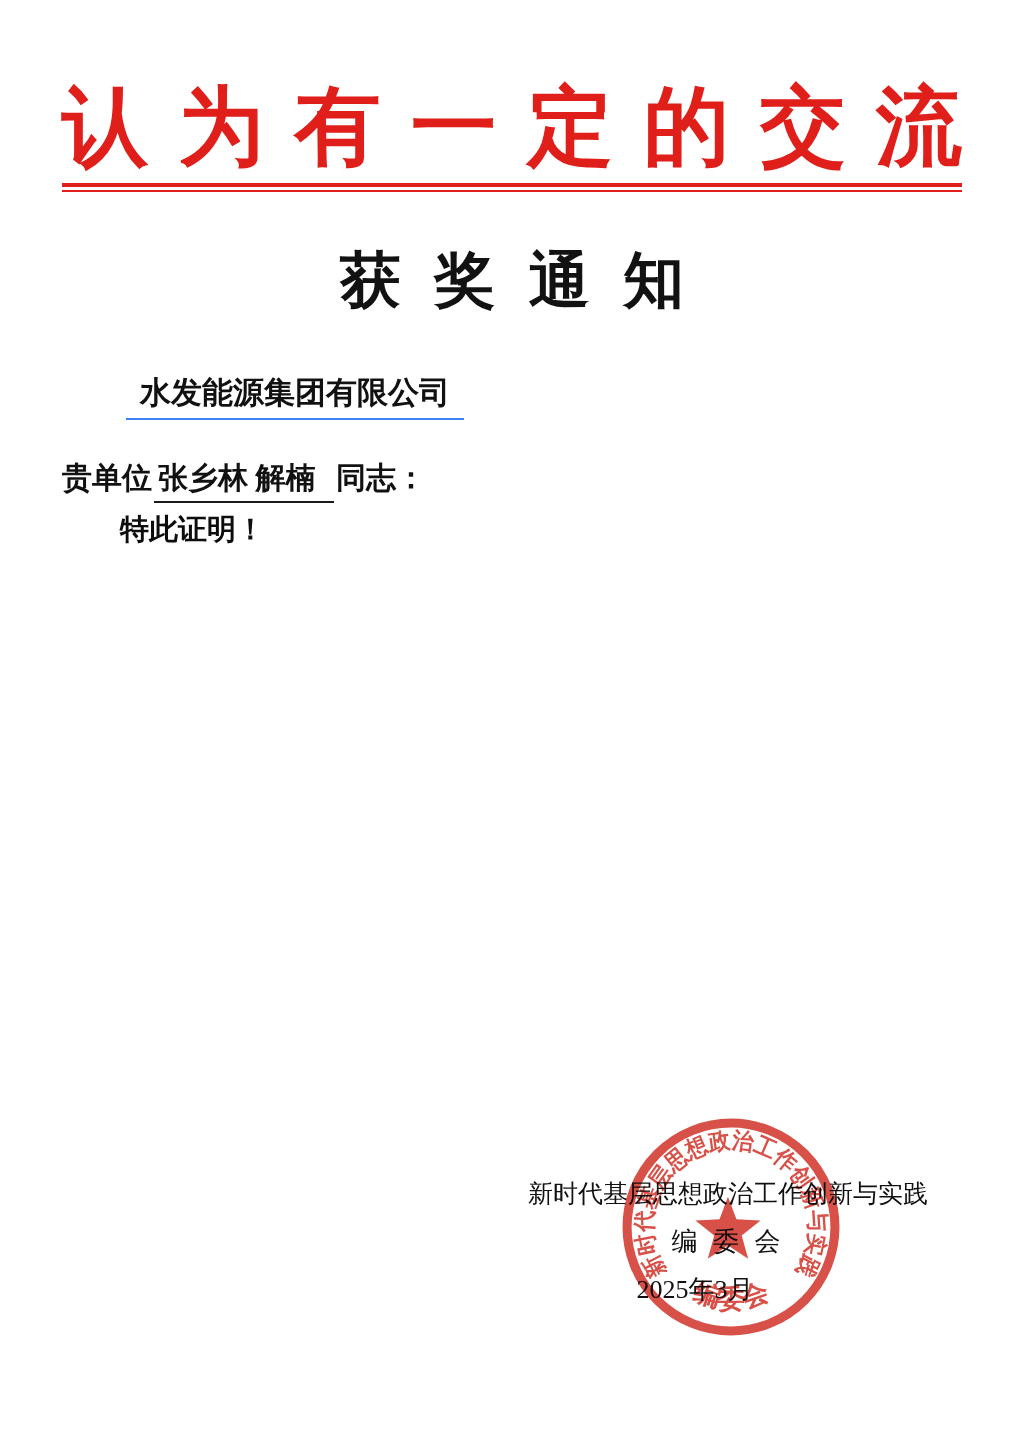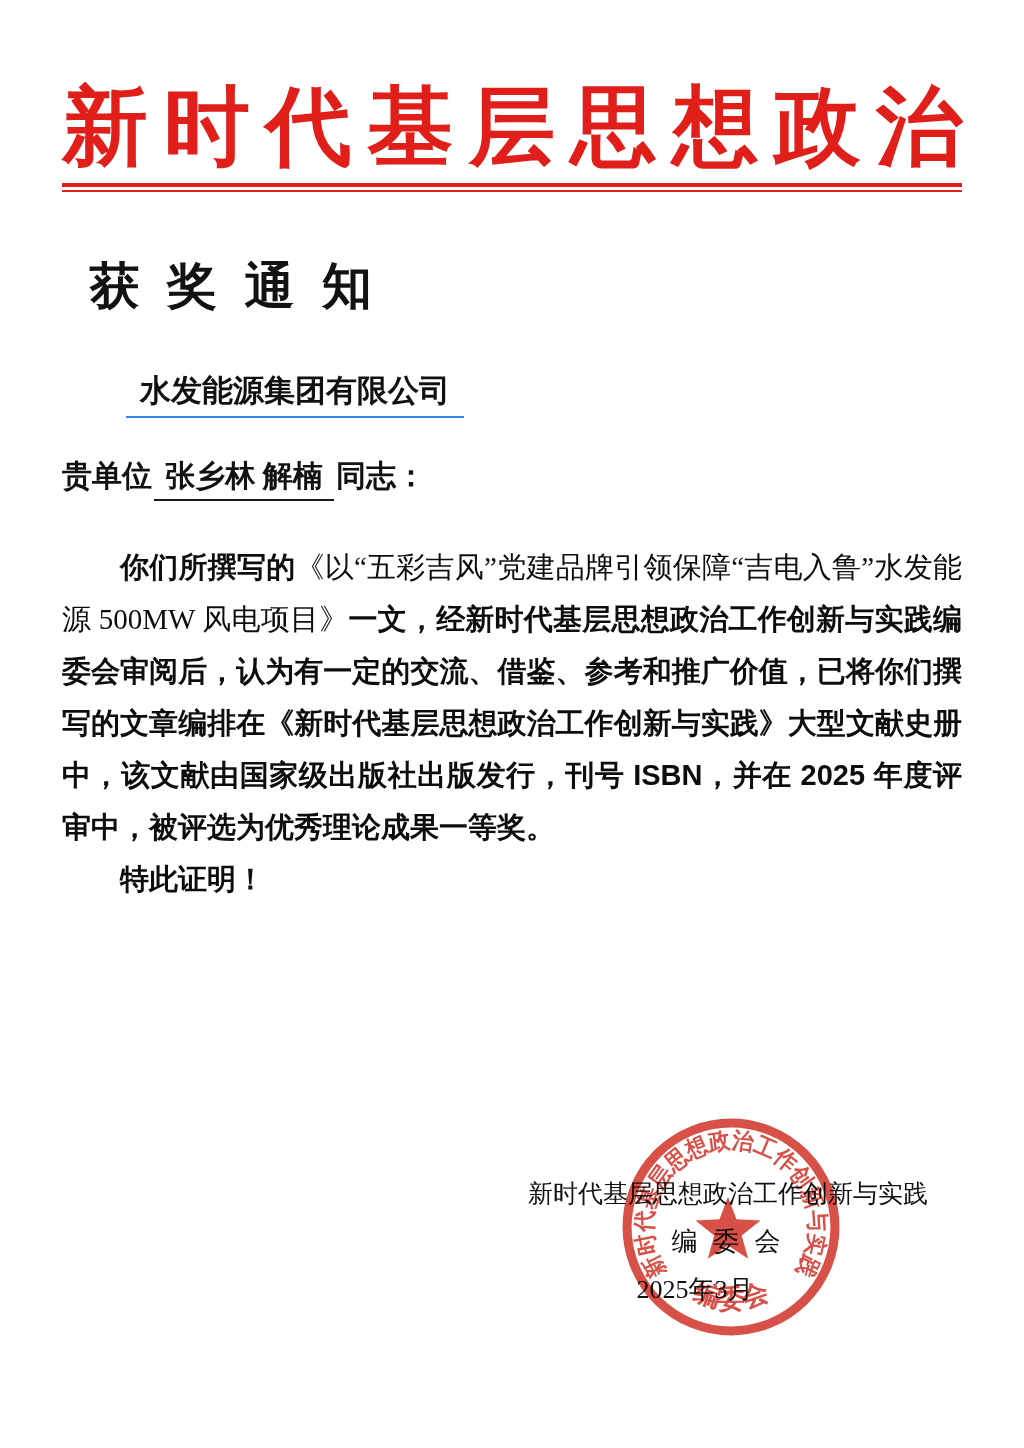--- a/index.html
+++ b/index.html
@@ -26,22 +26,23 @@
     text-align-last: justify;
     text-justify: inter-character;
     letter-spacing: 0;
     font-family: "Liberation Sans", sans-serif;
   }
   .rule-thick { margin-top: 10px; height: 4px; background: #e01f1a; }
   .rule-thin  { margin-top: 3px;  height: 2px; background: #e01f1a; }
 
   
   .notice-title {
-    margin-top: 61px;
-    font-size: 50px;
+    margin-top: 48px;
+    text-align: center;
+    font-size: 61px;
     font-weight: 800;
     color: #121212;
     letter-spacing: 0.55em;
     padding-left: 0.55em;
     font-family: "Liberation Sans", sans-serif;
   }
 
   
   .recipient {
     margin-top: 50px;
@@ -57,21 +58,20 @@
 
   
   .salutation {
     margin-top: 38px;
     font-size: 30px;
     font-weight: 700;
   }
   .salutation .names {
     display: inline-block;
     min-width: 180px;
-    text-align: center;
     border-bottom: 2px solid #1a1a1a;
     font-family: "Liberation Serif", serif;
     font-weight: 600;
     padding: 0 4px 2px 4px;
     margin: 0 2px;
   }
 
   
   .body-par {
     margin-top: 40px;
@@ -120,34 +120,33 @@
     opacity: 0.94;
   }
 </style>
 </head>
 <body>
 
 <div class="page">
   <div class="content">
 
     <div class="letterhead">
-      <div class="lh-line">新时代基层思想政治</div>
+      <div class="lh-line">认为有一定的交流</div>
       <div class="rule-thick"></div>
       <div class="rule-thin"></div>
     </div>
 
     <div class="notice-title">获奖通知</div>
 
     <div class="recipient">水发能源集团有限公司</div>
 
     <div class="salutation">
       <span>贵单位</span><span class="names">张乡林 解楠</span><span>同志：</span>
     </div>
 
-    <p class="body-par"><span>你们所撰写的</span><span class="kai-run">《以“五彩吉风”党建品牌引领保障“吉电入鲁”水发能源 500MW 风电项目》</span><span>一文，经新时代基层思想政治工作创新与实践编委会审阅后，认为有一定的交流、借鉴、参考和推广价值，已将你们撰写的文章编排在《新时代基层思想政治工作创新与实践》大型文献史册中，该文献由国家级出版社出版发行，刊号 ISBN，并在 2025 年度评审中，被评选为优秀理论成果一等奖。</span></p>
 
     <p class="closing">特此证明！</p>
   </div>
 
   <div class="signature">
     <div class="sig-org">新时代基层思想政治工作创新与实践</div>
     <div class="sig-committee">编委会</div>
     <div class="sig-date">2025年3月</div>
   </div>
 

